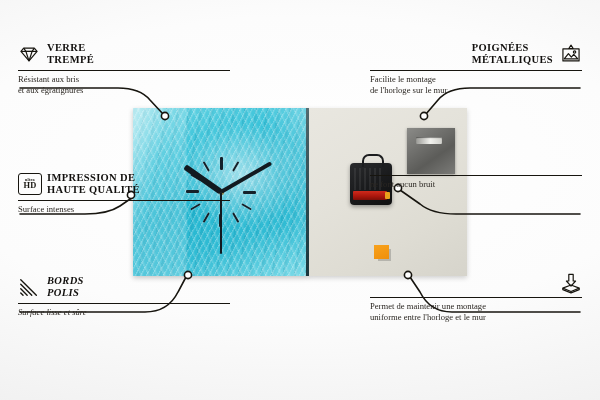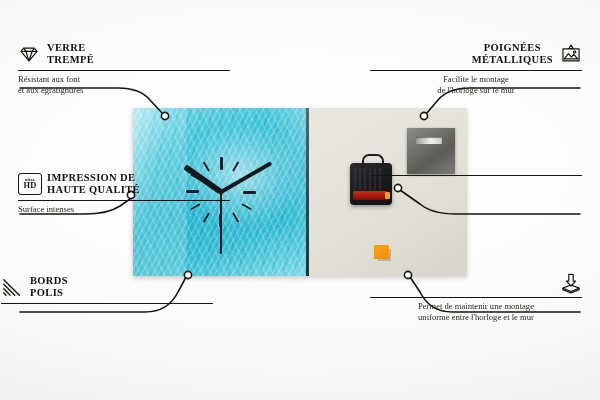--- a/index.html
+++ b/index.html
@@ -90,21 +90,21 @@
     background:repeating-linear-gradient(90deg,rgba(255,255,255,.07) 0 2px, rgba(0,0,0,0) 2px 5px);
   }
   #spacer{
     position:absolute;left:65px;top:137px;width:15px;height:14px;
     background:linear-gradient(160deg,#f8a21c 0%,#ef8f0c 100%);
     box-shadow:3px 3px 0 -1px rgba(80,80,80,.28);
   }
   
   .callout{position:absolute;width:212px;}
   .callout.left{text-align:left;}
-  .callout.right{text-align:center;}
+  .callout.right{text-align:left;}
   .co-head{display:flex;align-items:center;gap:7px;}
   .callout.right .co-head{flex-direction:row-reverse;}
   .co-title{
     font-weight:bold;font-size:10.5px;line-height:12.4px;letter-spacing:.35px;
     color:#12100e;text-transform:uppercase;
   }
   .co-rule{height:1.4px;background:#17150f;margin:3px 0 3px;width:100%;}
   .co-sub{font-size:8.6px;line-height:10.6px;color:#2b2722;}
   .ico{width:22px;height:22px;flex:0 0 22px;display:block;border-radius:10px;}
   .ico svg{display:block;width:22px;height:22px;}
@@ -222,59 +222,60 @@
           <path d="M8.6 9.2 H15.4"></path>
         </g>
           </svg>
       </span>
       <div>
         <div class="co-title">VERRE</div>
         <div class="co-title">TREMPÉ</div>
       </div>
     </div>
     <div class="co-rule"></div>
-    <div class="co-sub">Résistant aux font</div>
+    <div class="co-sub">Résistant aux bris</div>
     <div class="co-sub">et aux égratignures</div>
   </div>
 
   <div class="callout left" style="left:18px;top:172px;">
     <div class="co-head">
       <span class="ico">
         <span class="hdbox">
           <span class="u">ultra</span>
           <span class="h">HD</span>
         </span>
       </span>
       <div>
         <div class="co-title">IMPRESSION DE</div>
         <div class="co-title">HAUTE QUALITÉ</div>
       </div>
     </div>
     <div class="co-rule"></div>
     <div class="co-sub">Surface intenses</div>
   </div>
 
-  <div class="callout left" style="left:1px;top:275px;">
+  <div class="callout left" style="left:18px;top:275px;font-style:italic;">
     <div class="co-head">
       <span class="ico">
         <svg viewBox="0 0 24 24">
             <g stroke="#17150f" stroke-width="1.5" stroke-linecap="round">
           <path d="M3 4 L20 21"></path>
               <path d="M3 9 L15 21"></path>
               <path d="M3 14 L10 21"></path>
               <path d="M3 18.5 L5.5 21"></path>
         </g>
           </svg>
       </span>
       <div>
         <div class="co-title">BORDS</div>
         <div class="co-title">POLIS</div>
       </div>
     </div>
     <div class="co-rule"></div>
+    <div class="co-sub">Surface lisse et sûre</div>
     <div class="co-sub"></div>
   </div>
 
   <div class="callout right" style="left:370px;top:42px;">
     <div class="co-head">
       <span class="ico">
         <svg viewBox="0 0 24 24">
             <g fill="none" stroke="#17150f" stroke-width="1.3" stroke-linejoin="round">
           <path d="M12 2.4 L9.6 6 H14.4 Z"></path>
           <rect x="3.2" y="6.4" width="17.6" height="13.2"></rect>
@@ -288,20 +289,21 @@
         <div class="co-title">MÉTALLIQUES</div>
       </div>
     </div>
     <div class="co-rule"></div>
     <div class="co-sub">Facilite le montage</div>
     <div class="co-sub">de l'horloge sur le mur</div>
   </div>
 
   <div class="callout right" style="left:370px;top:172px;">
     <div class="co-rule"></div>
+    <div class="co-sub">ne font aucun bruit</div>
   </div>
 
   <div class="callout right" style="left:370px;top:272px;">
     <div class="co-head">
       <span class="ico">
         <svg viewBox="0 0 24 24">
             <g fill="none" stroke="#17150f" stroke-width="1.3" stroke-linejoin="round">
           <path d="M9.6 2.6 h4.8 v7.2 h2.6 L12 15.4 L7 9.8 h2.6 Z"></path>
           <path d="M12 14.2 L21 17.6 L12 21.2 L3 17.6 Z"></path>
           <path d="M3 17.6 v1.6 L12 22.8 L21 19.2 v-1.6"></path>

